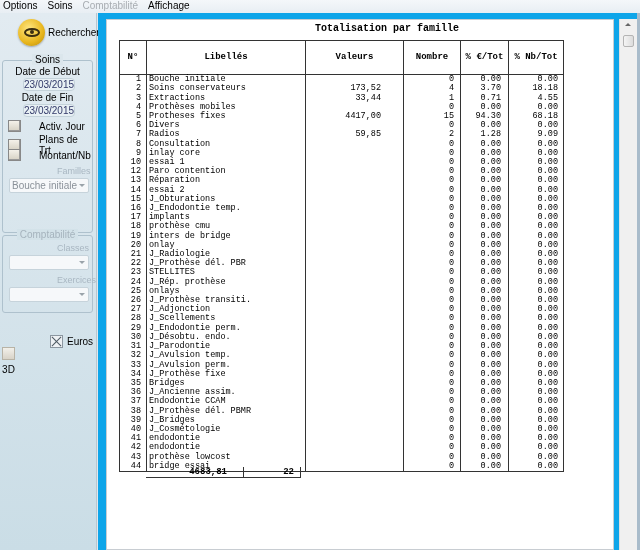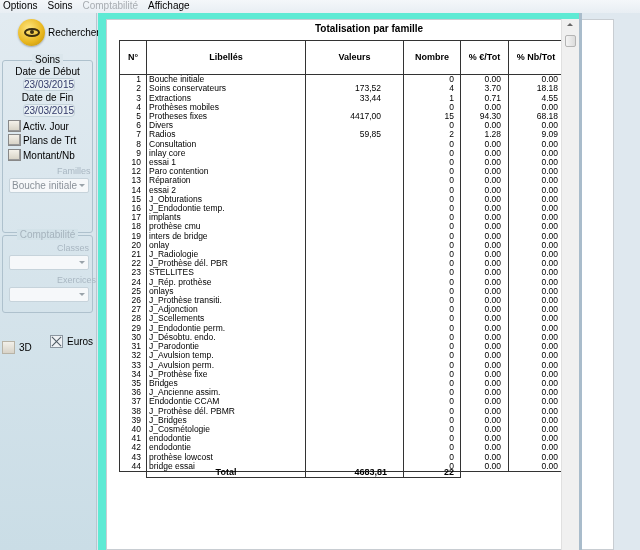--- a/index.html
+++ b/index.html
@@ -19,36 +19,36 @@
   .group { position: absolute; border: 1px solid #aec1cd; border-radius: 3px; }
   .group-title { position: absolute; top: -7px; left: 0; right: 0; text-align: center; font-size: 10px; }
   .group-title span { background: #dbe6ec; padding: 0 3px; }
   .soins { left: 2px; top: 47px; width: 91px; height: 173px; }
   .compta { left: 2px; top: 222px; width: 91px; height: 78px; }
   .compta .group-title span { color: #a5b3bd; background: #d3e2e9; }
 
   .fld-label { position: absolute; left: 0; width: 100%; text-align: center; font-size: 10px; }
   .date { position: absolute; left: 20px; width: 52px; height: 13px; background: #e8f0f4; border: 1px solid #c4d2da; border-radius: 4px; font-size: 10px; color: #333a6a; text-align: right; padding-right: 2px; line-height: 11px; }
 
-  .chk { position: absolute; left: 5px; display: flex; align-items: center; gap: 2px; font-size: 10px; }
+  .chk { position: absolute; left: 5px; display: flex; align-items: center; gap: 18px; font-size: 10px; }
   .chk .box { width: 13px; height: 12px; background: linear-gradient(#f4f1ea, #d6d1c4); border: 1px solid #888; box-shadow: inset -1px -1px 0 #999; }
 
   .small-lbl { position: absolute; left: 6px; font-size: 9px; color: #a9b7c2; padding-left: 48px; }
   .combo { position: absolute; left: 6px; width: 80px; height: 15px; background: #f6f8fa; border: 1px solid #c6d3db; border-radius: 2px; font-size: 10px; color: #8a9199; padding-left: 2px; line-height: 13px; }
   .combo .arrow { position: absolute; right: 3px; top: 5px; width: 0; height: 0; border-left: 3px solid transparent; border-right: 3px solid transparent; border-top: 3px solid #9aa3aa; }
 
   .bottom-opts { position: absolute; top: 322px; left: 2px; width: 92px; height: 16px; }
   .opt { position: absolute; display: flex; align-items: center; gap: 4px; font-size: 10px; }
   .opt .box { width: 13px; height: 13px; background: linear-gradient(#f2f0ea, #d8d3c8); border: 1px solid #b8b3a6; }
   .opt .xbox { width: 13px; height: 13px; border: 1px solid #8b96a0; background: #eef1f4; position: relative; }
   .opt .xbox::before, .opt .xbox::after { content: ""; position: absolute; left: 5px; top: -1px; width: 1px; height: 13px; background: #4c5862; }
   .opt .xbox::before { transform: rotate(45deg); }
   .opt .xbox::after { transform: rotate(-45deg); }
 
-  .doc-area { position: absolute; left: 98px; top: 13px; width: 484px; height: 537px; background: #5eead4; }
+  .doc-area { position: absolute; left: 98px; top: 13px; width: 542px; height: 537px; background: #0ea5e9; font-family: Liberation Mono, monospace; }
   .page { position: absolute; left: 8px; top: 6px; width: 508px; height: 531px; background: #fff; border: 1px solid #c8cdd2; }
   .scrollbar { position: absolute; right: 3px; top: 6px; width: 18px; height: 531px; background: #f0f0f0; border-left: 1px solid #e0e0e0; }
   .scroll-up { position: absolute; left: 5px; top: 4px; width: 0; height: 0; border-left: 3px solid transparent; border-right: 3px solid transparent; border-bottom: 3px solid #666; }
   .scroll-thumb { position: absolute; left: 3px; top: 16px; width: 11px; height: 12px; background: linear-gradient(90deg,#f4f4f4,#dcdcdc); border: 1px solid #b4b4b4; border-radius: 2px; }
   .right-edge { position: absolute; right: 0; top: 0; width: 3px; height: 537px; background: #a9bccb; }
 
   .report-title { position: absolute; left: 208px; top: 3px; font-weight: bold; font-size: 10px; }
 
   table.rep { position: absolute; left: 12px; top: 20px; border-collapse: collapse; font-size: 8.5px; line-height: 9.2px; }
   table.rep th { border: 1px solid #333; font-weight: bold; font-size: 9px; padding: 12px 2px; height: 11px; }
@@ -120,21 +120,21 @@
       <div class="arrow"></div>
     </div>
     <div class="small-lbl" style="top:39px;">Exercices</div>
     <div class="combo" style="top:51px;">
       <span></span>
       <div class="arrow"></div>
     </div>
   </div>
 
   <div class="bottom-opts">
-    <div class="opt" style="left:0; top:6px;">
+    <div class="opt" style="left:0; top:12px;flex-direction:column;">
       <div class="box"></div>
       <span>3D</span>
     </div>
     <div class="opt" style="left:48px; top:0;">
       <div class="xbox"></div>
       <span>Euros</span>
     </div>
   </div>
 </div>
 
@@ -493,21 +493,20 @@
             <td class="c-n">44</td>
             <td class="c-lib">bridge essai</td>
             <td class="c-val"></td>
             <td class="c-nb">0</td>
             <td class="c-pe">0.00</td>
             <td class="c-pn">0.00</td>
           </tr>
         </tbody>
     </table>
     <div class="total-row">
-      <div class="t-lbl">Total</div>
       <div class="t-val">4683,81</div>
       <div class="t-nb">22</div>
     </div>
   </div>
   <div class="scrollbar">
     <div class="scroll-up"></div>
     <div class="scroll-thumb"></div>
   </div>
   <div class="right-edge"></div>
 </div>

